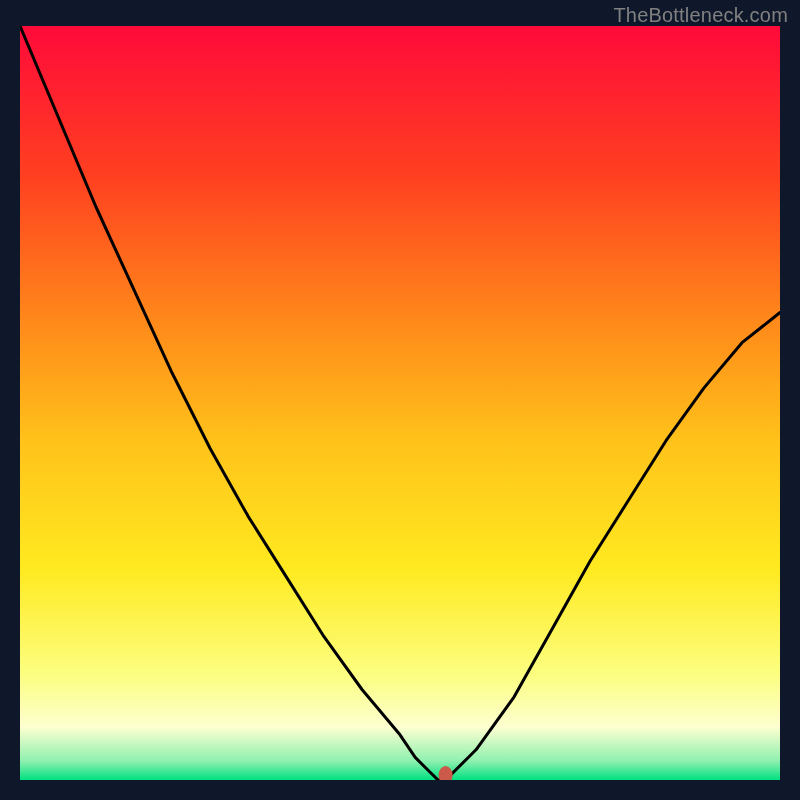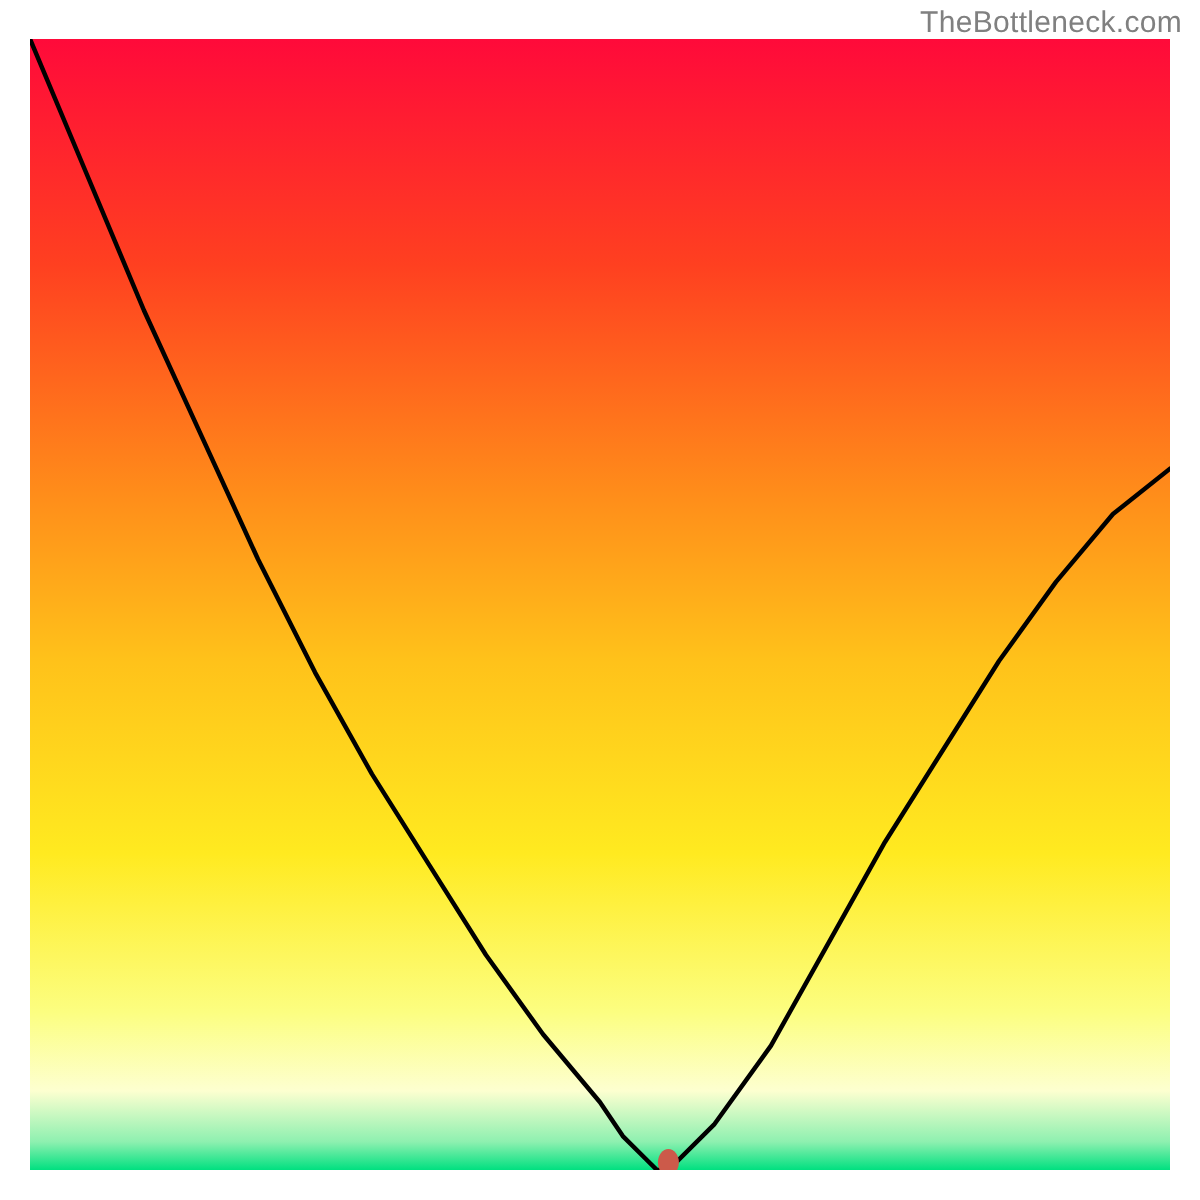--- a/index.html
+++ b/index.html
@@ -8,21 +8,21 @@
     width: 800px;
     height: 800px;
     background: #000;
     overflow: hidden;
     font-family: Arial, Helvetica, sans-serif;
   }
   .frame {
     position: relative;
     width: 800px;
     height: 800px;
-    background: #ffffff;
+    background: #0f172a;
   }
   .watermark {
     position: absolute;
     top: 4px;
     right: 12px;
     color: #808080;
     font-size: 20px;
     font-weight: 500;
     z-index: 5;
     letter-spacing: 0.2px;

